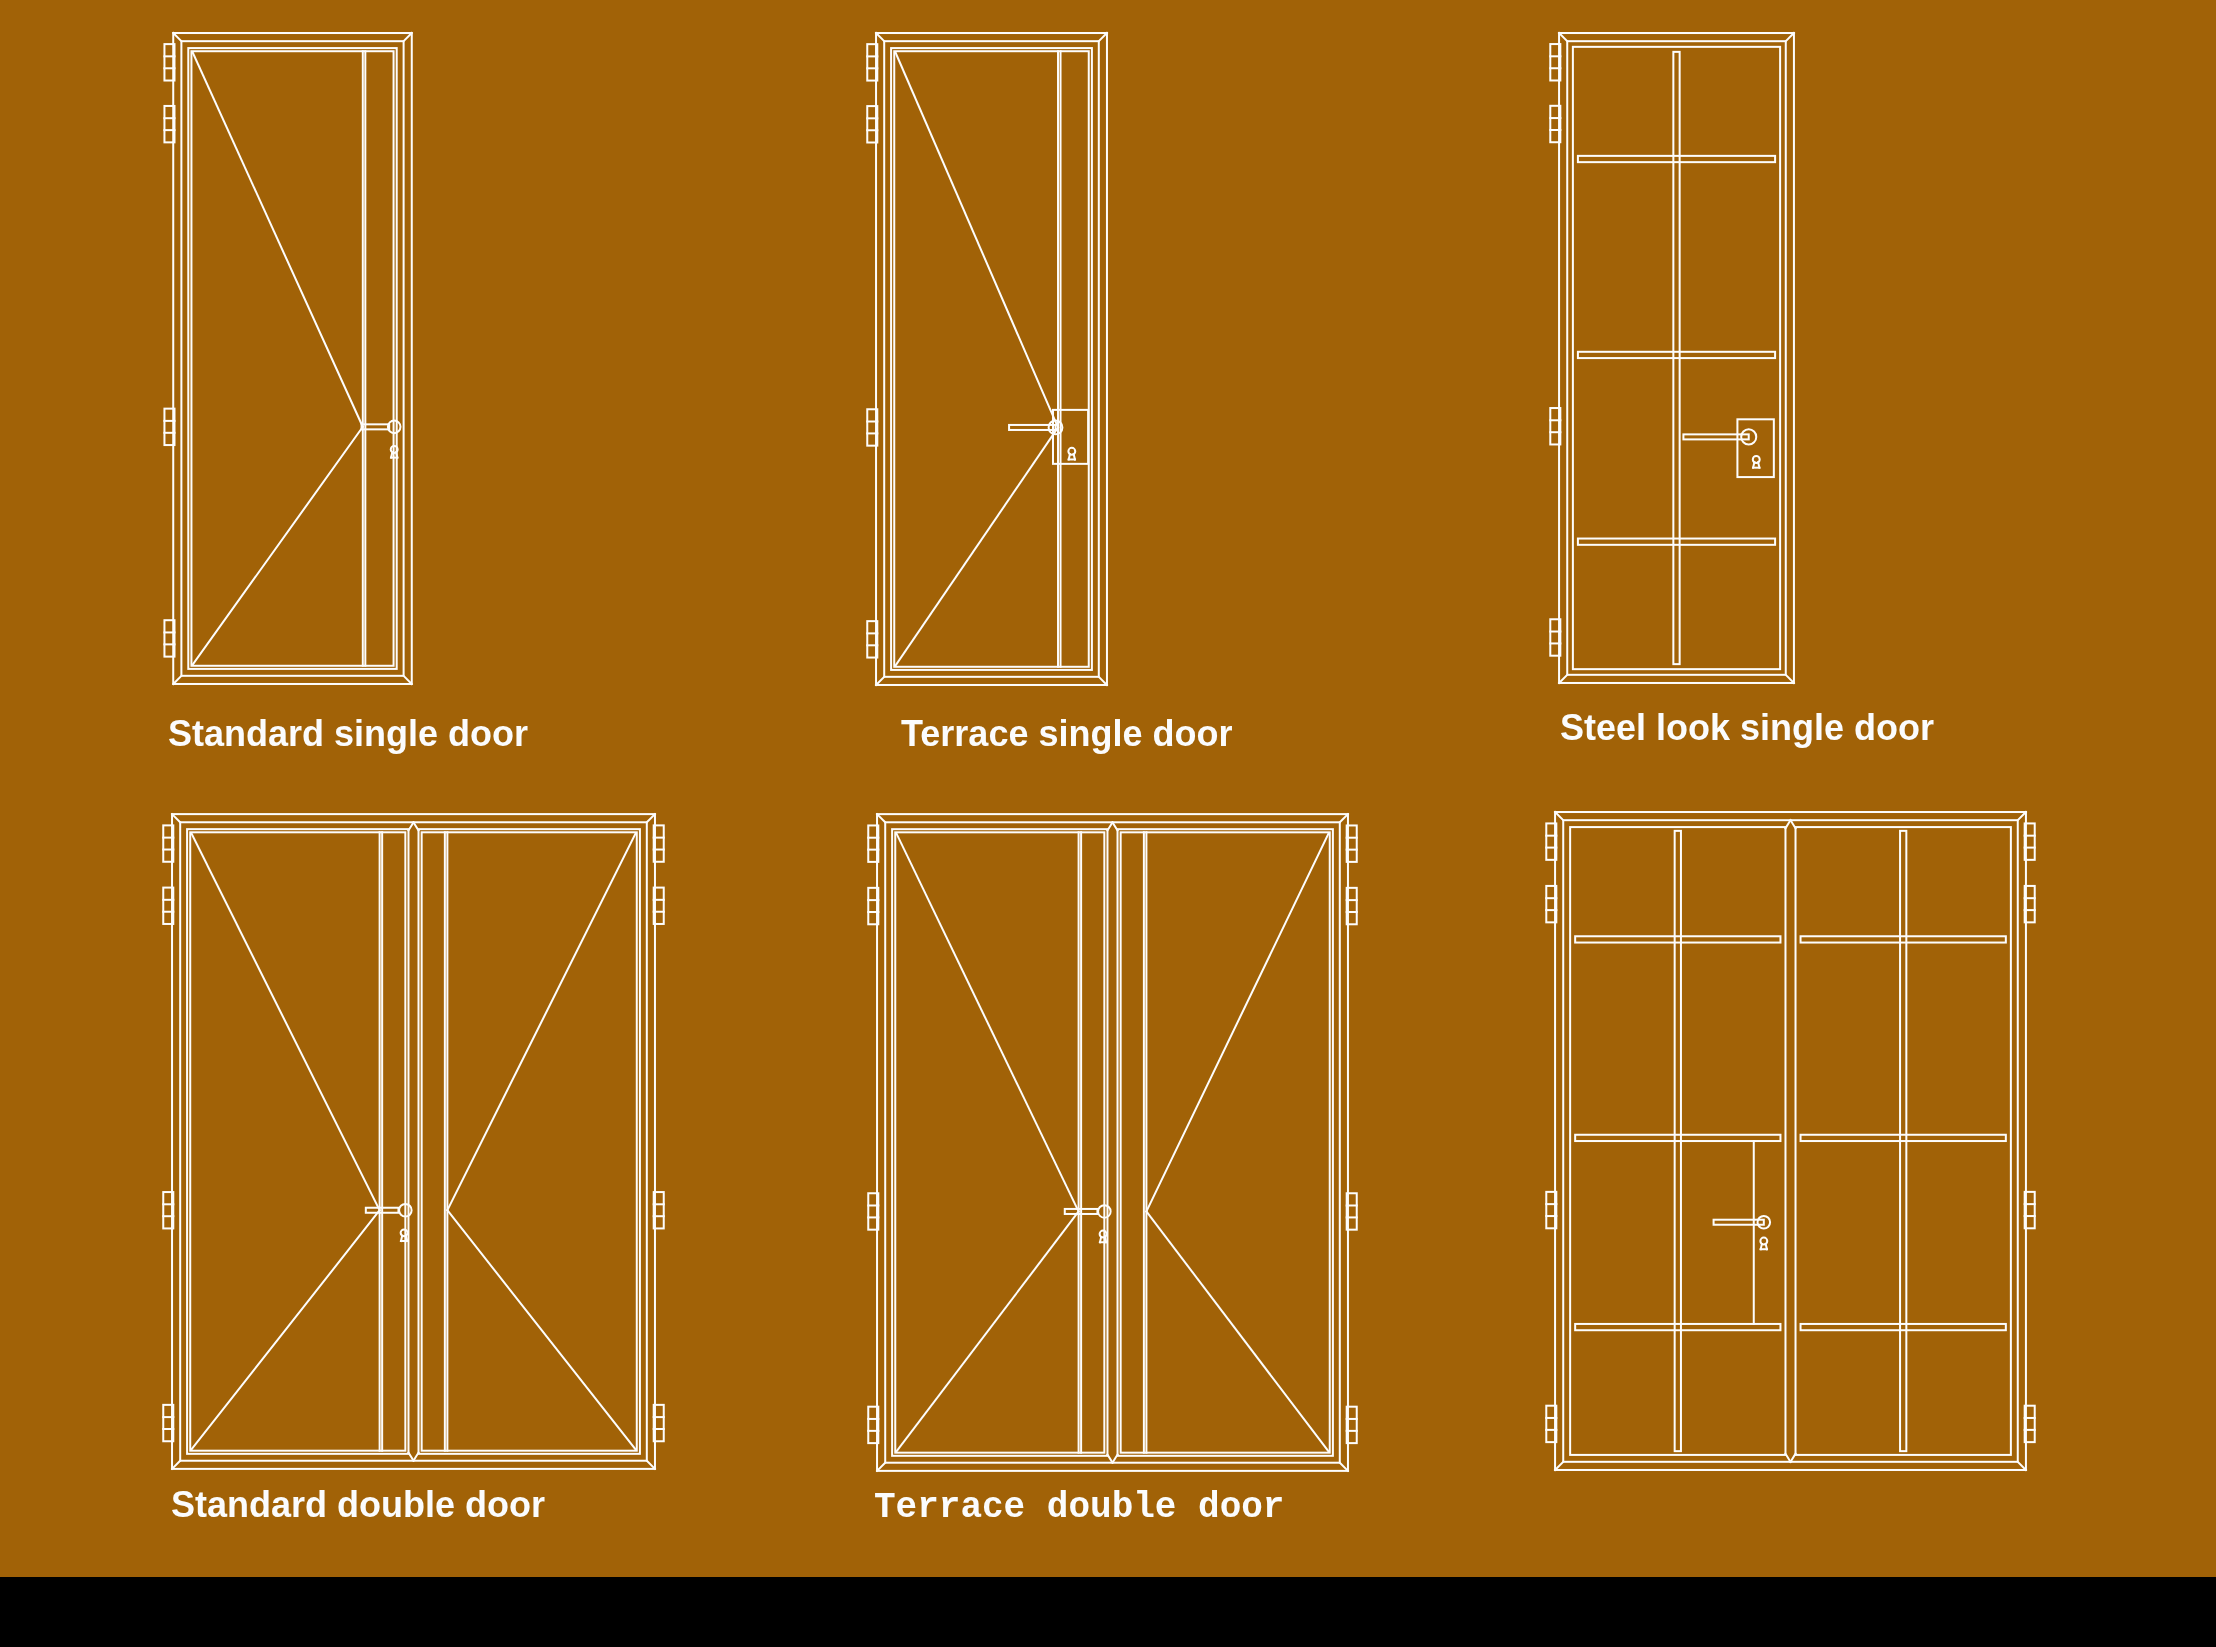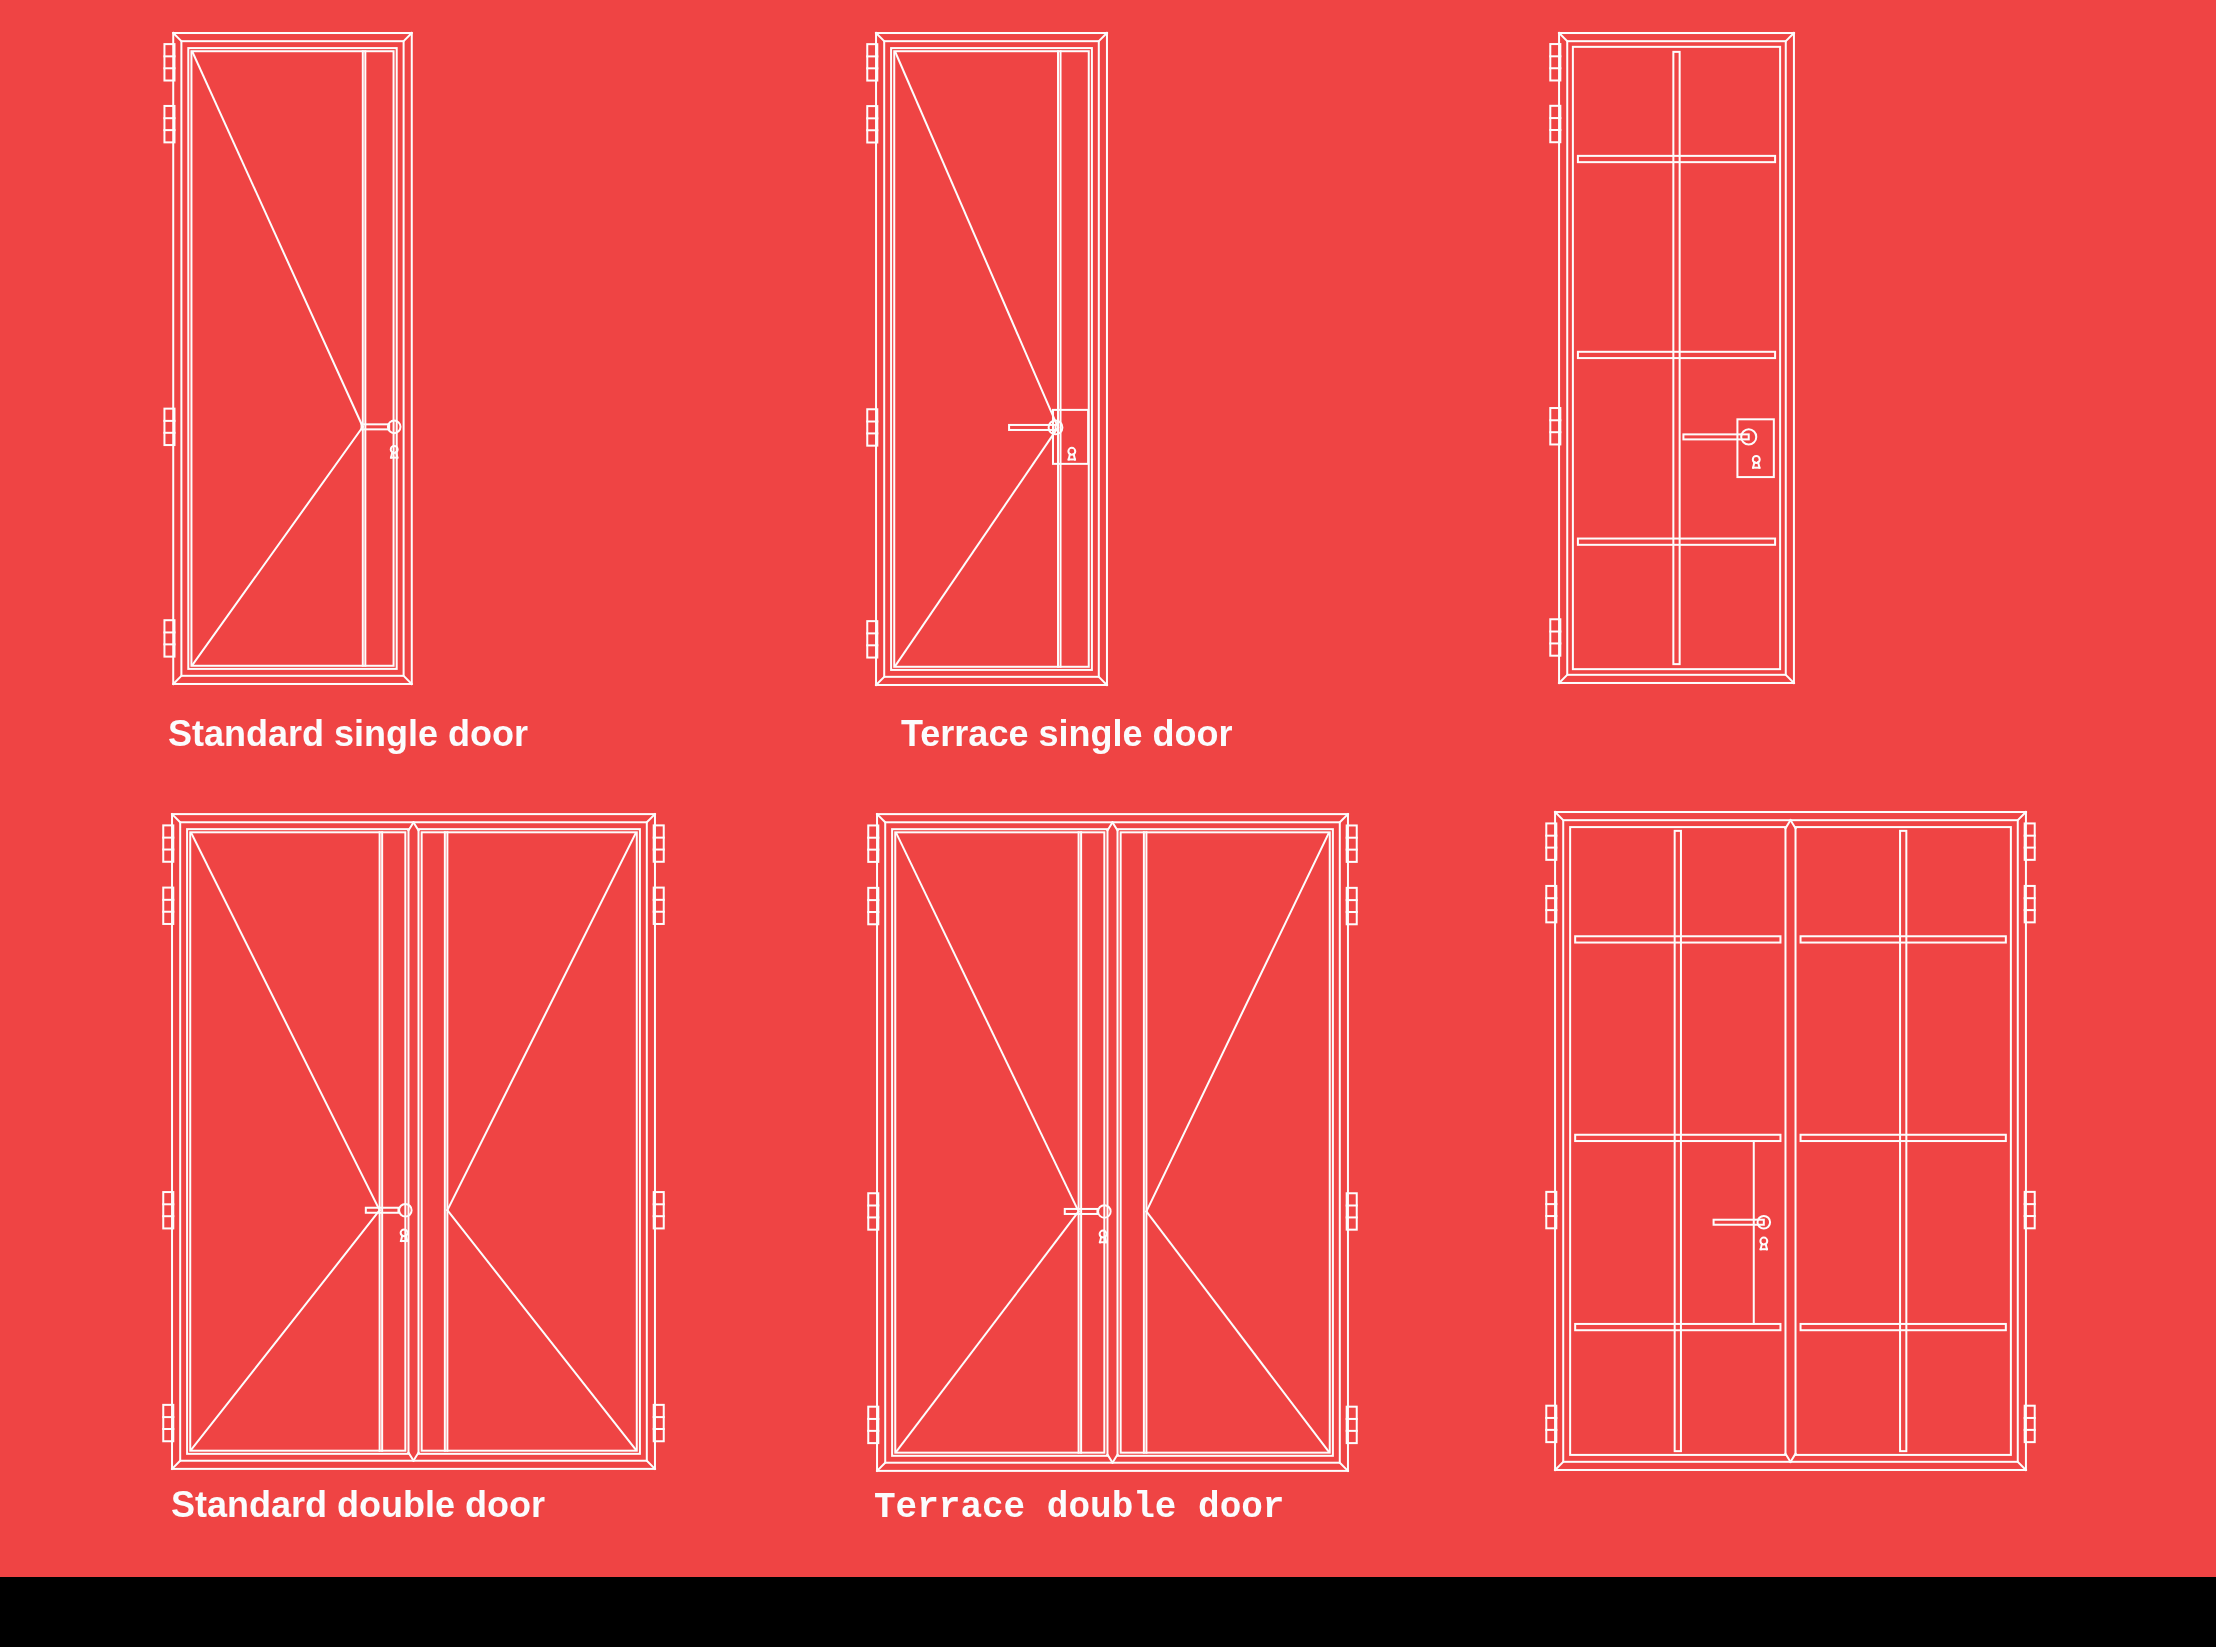--- a/index.html
+++ b/index.html
@@ -1,19 +1,19 @@
 <!DOCTYPE html>
 <html style="font-size:10px"><head>
 <meta charset="utf-8">
 <style>
   html,body{margin:0;padding:0;background:#233848;}
   .stage{
     position:relative;
     width:2216px;height:1648px;
-    background:#ef4444;
+    background:#a16207;
     overflow:hidden;
     font-family:"Liberation Sans",sans-serif;
   }
   .door-figure{position:absolute;margin:0;padding:0;}
   .door-drawing{position:absolute;left:0;top:0;}
   .door-drawing svg g{
     stroke:#fdfdfd;
     stroke-width:3.2;
     fill:none;
     stroke-linecap:square;
@@ -146,20 +146,21 @@
             <rect x="284" y="615.125" width="58" height="92"></rect>
             <circle cx="302" cy="643.125" r="12"></circle>
             <rect x="198" y="639.125" width="104" height="8"></rect>
             <circle cx="314" cy="679.125" r="5.5"></circle>
             <line x1="311" y1="683.625" x2="309" y2="692.125"></line>
             <line x1="317" y1="683.625" x2="319" y2="692.125"></line>
             <line x1="309" y1="692.125" x2="319" y2="692.125"></line>
           </g>
         </svg></div>
   </figure>
+  <div class="door-label" style="left: 1560px; top: 708px;">Steel look single door</div>
 
   <figure class="door-figure" style="left: 162px; top: 809px;">
     <div class="door-drawing"><svg xmlns="http://www.w3.org/2000/svg" width="503" height="665" viewBox="-16 -8 802 1060">
           <g>
             <rect x="0" y="0" width="770" height="1044"></rect>
             <rect x="13" y="13" width="744" height="1018"></rect>
             <line x1="0" y1="0" x2="13" y2="13"></line>
             <line x1="770" y1="0" x2="757" y2="13"></line>
             <line x1="0" y1="1044" x2="13" y2="1031"></line>
             <line x1="770" y1="1044" x2="757" y2="1031"></line>

